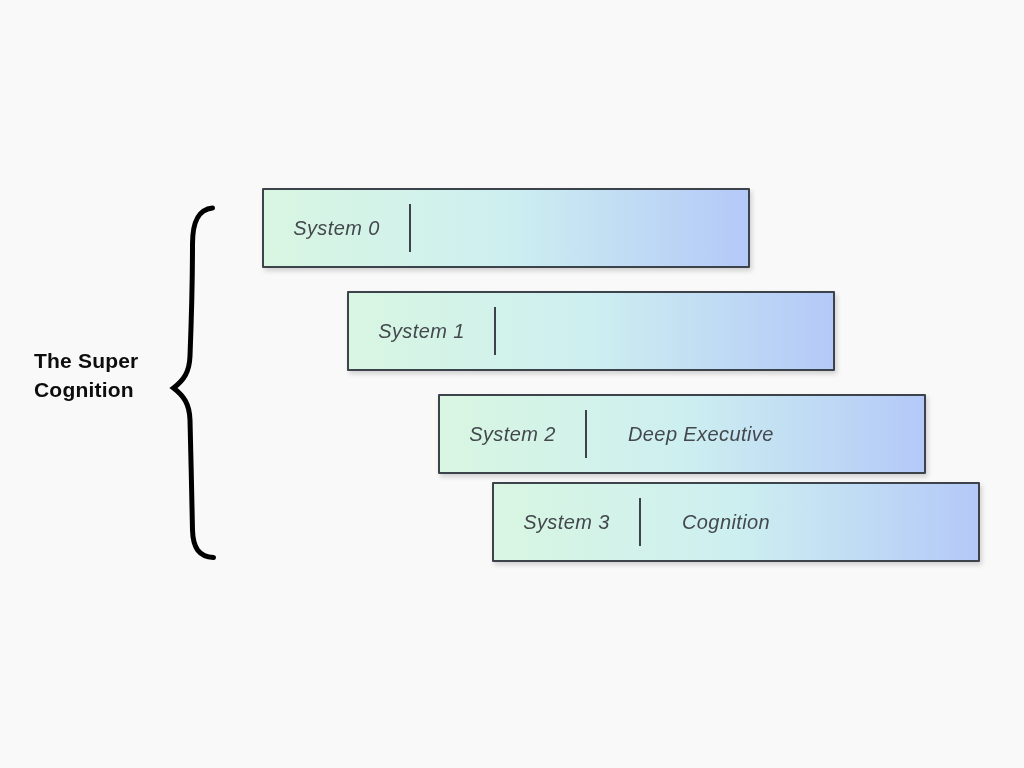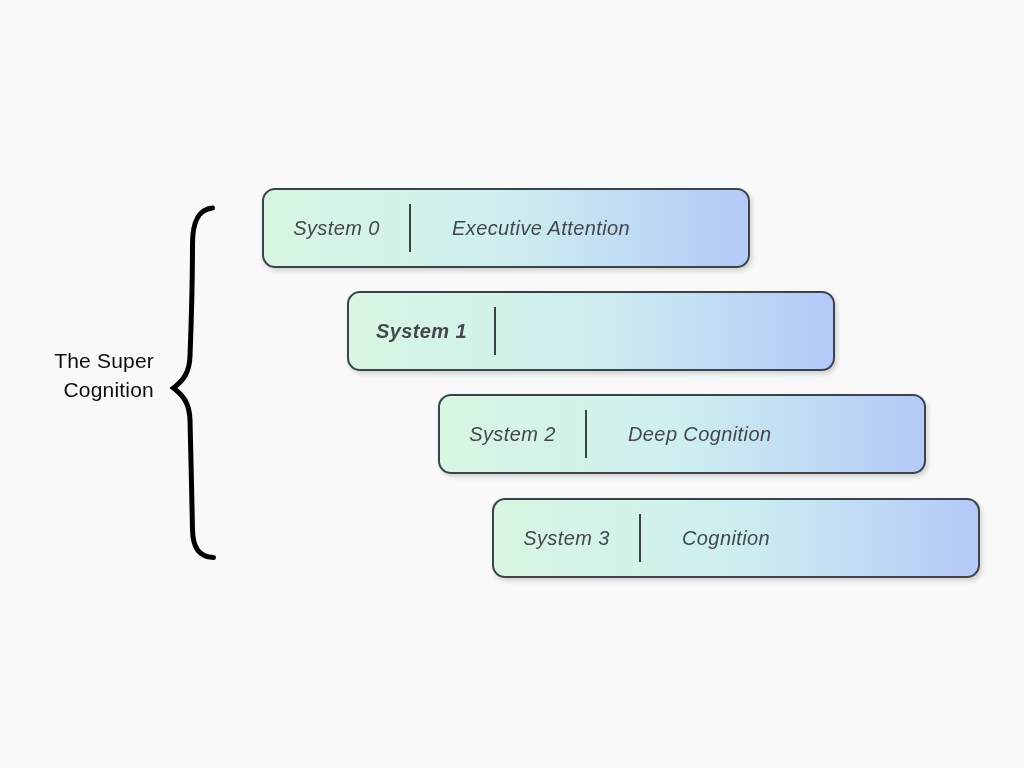--- a/index.html
+++ b/index.html
@@ -14,23 +14,23 @@
     overflow: hidden;
     font-family: "Liberation Sans", sans-serif;
   }
 
   
   .title {
     position: absolute;
     left: 34px;
     top: 346px;
     width: 120px;
-    text-align: right;
+    text-align: left;
     font-size: 21px;
-    font-weight: 400;
+    font-weight: 700;
     line-height: 29px;
     color: #0d0d0d;
     letter-spacing: 0.2px;
   }
 
   
   .brace {
     position: absolute;
     left: 163px;
     top: 198px;
@@ -38,34 +38,34 @@
     height: 368px;
   }
 
   
   .card {
     position: absolute;
     width: 488px;
     height: 80px;
     box-sizing: border-box;
     border: 2px solid #3d434a;
-    border-radius: 13px;
+    border-radius: 1px;
     background: linear-gradient(90deg, #d9f6e2 0%, #cdeff0 50%, #b4c9f8 100%);
     box-shadow: 2px 3px 5px rgba(0,0,0,0.16);
     display: flex;
     align-items: center;
     font-style: italic;
     font-size: 20px;
     color: #43484d;
     letter-spacing: 0.4px;
   }
   .card-0 { left: 262px; top: 188px; }
-  .card-1 { left: 347px; top: 291px; font-weight: bold; }
+  .card-1 { left: 347px; top: 291px; }
   .card-2 { left: 438px; top: 394px; }
-  .card-3 { left: 492px; top: 498px; }
+  .card-3 { left: 492px; top: 482px; }
 
   .sys-name {
     width: 145px;
     text-align: center;
     flex: 0 0 auto;
   }
   .divider {
     width: 2px;
     height: 48px;
     background: #3d434a;
@@ -93,32 +93,31 @@
              C 192.5 282, 191 330, 190 356
              C 189.4 372, 184 380, 173.5 388
              C 184 396, 189.4 404, 190 420
              C 190.8 452, 192 504, 192.5 530
              C 193 548, 199 556.5, 213.5 557.5" stroke="#000000" stroke-width="5" stroke-linecap="round"></path>
   </svg>
 
   <div class="card card-0">
     <span class="sys-name">System 0</span>
     <span class="divider"></span>
-    <span class="sys-label">Executive Attention</span>
   </div>
 
   <div class="card card-1">
     <span class="sys-name">System 1</span>
     <span class="divider"></span>
   </div>
 
   <div class="card card-2">
     <span class="sys-name">System 2</span>
     <span class="divider"></span>
-    <span class="sys-label">Deep Cognition</span>
+    <span class="sys-label">Deep Executive</span>
   </div>
 
   <div class="card card-3">
     <span class="sys-name">System 3</span>
     <span class="divider"></span>
     <span class="sys-label">Cognition</span>
   </div>
 
 </div>
 

